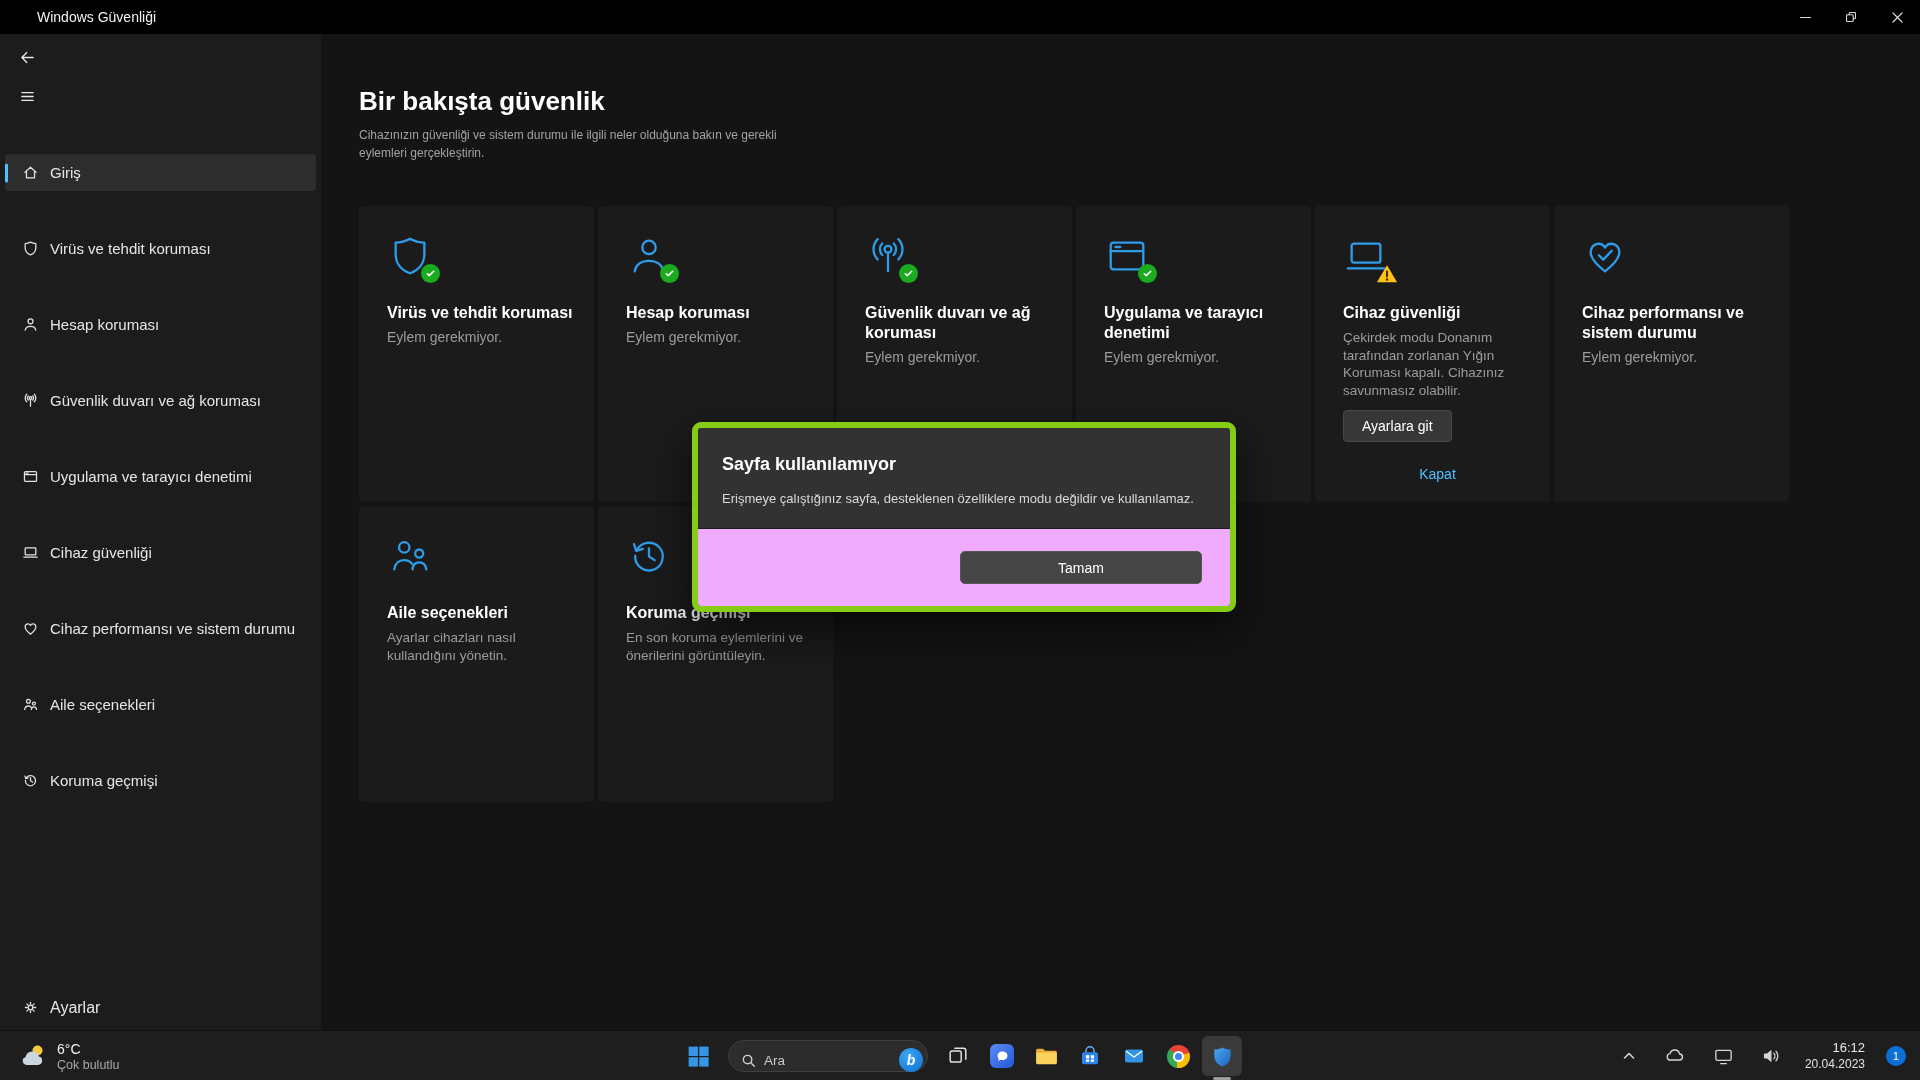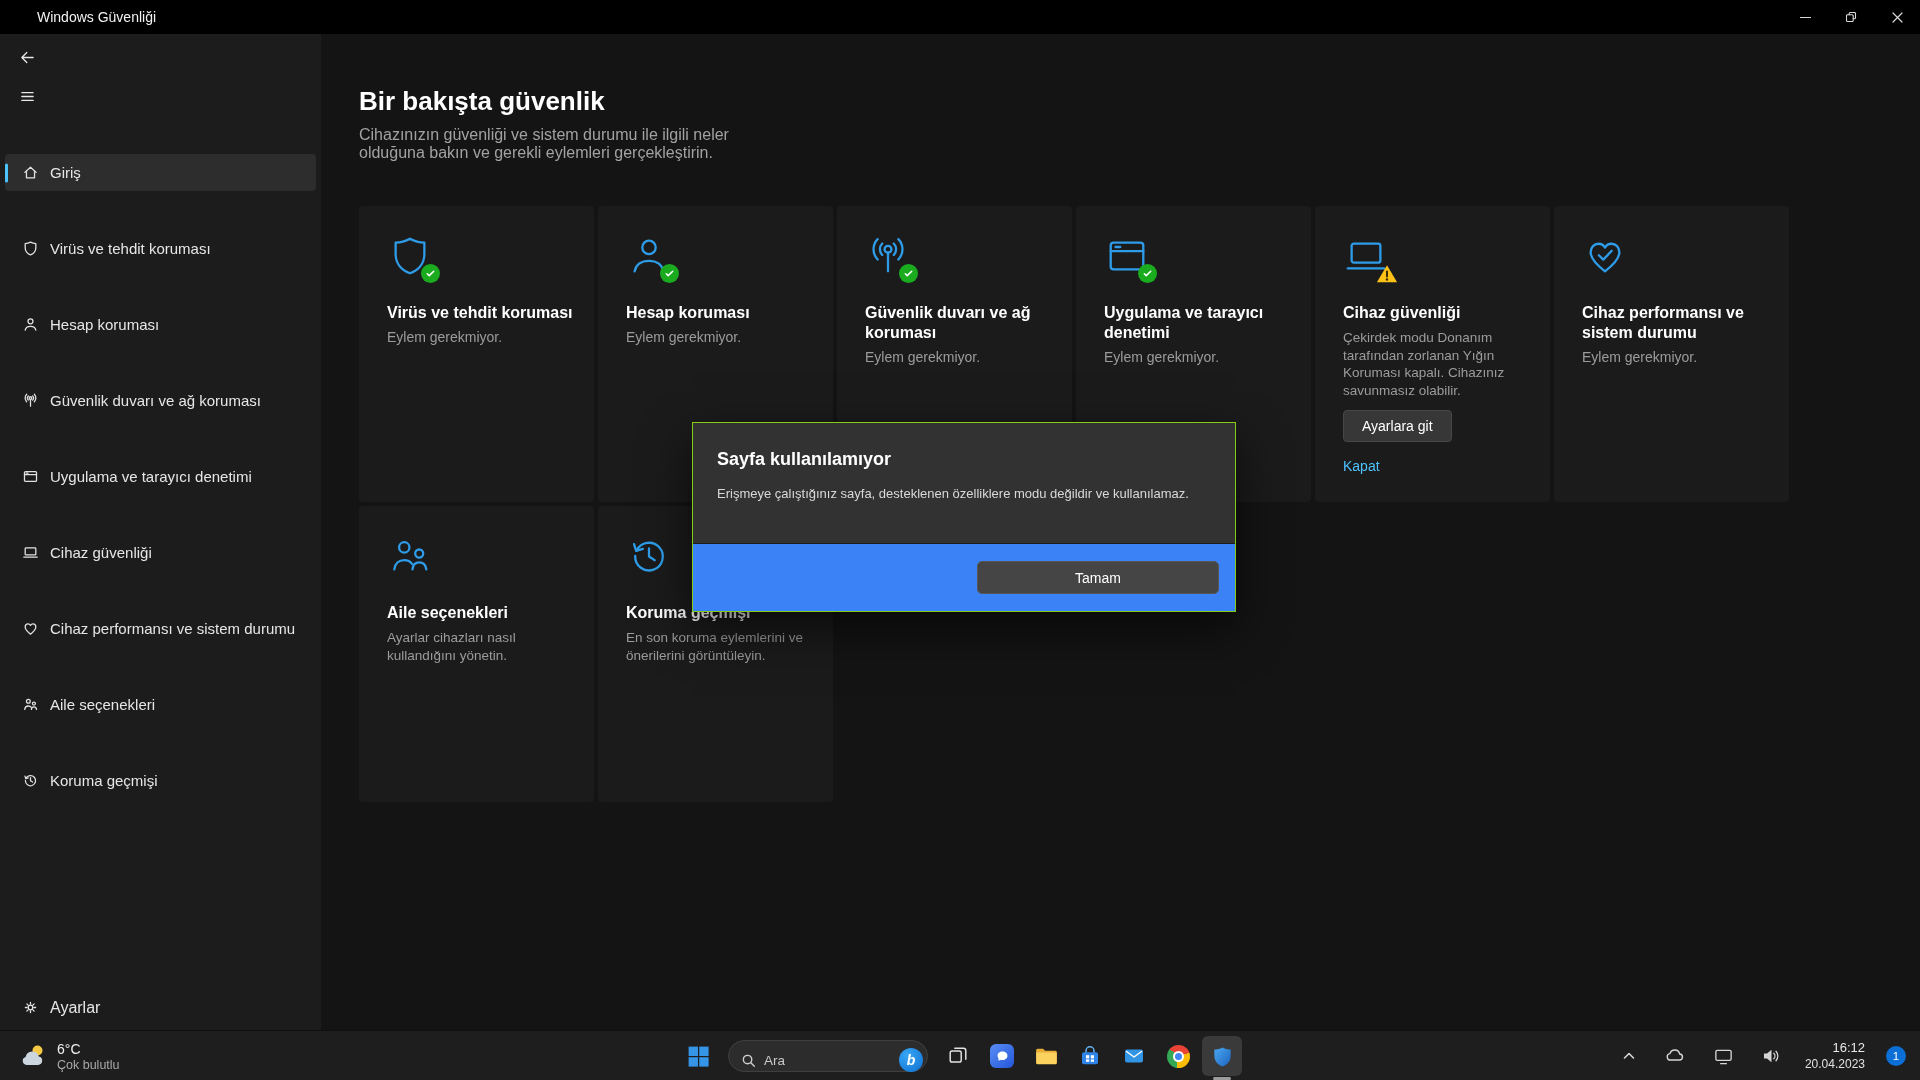--- a/index.html
+++ b/index.html
@@ -30,39 +30,39 @@
   .nav-item .nav-icon{width:17px;height:17px;flex:0 0 17px;display:flex;align-items:center;justify-content:center;color:#e2e2e2;}
   .nav-item .nav-label{font-size:15px;white-space:nowrap;}
   .nav-item.selected{background:#2d2d2d;}
   .nav-item.selected::before{content:"";position:absolute;left:0;top:50%;transform:translateY(-50%);width:3px;height:19px;border-radius:2px;background:var(--accent);}
   .settings-item{position:absolute;left:5px;right:5px;bottom:4px;height:37px;display:flex;align-items:center;gap:11px;padding-left:17px;border-radius:4px;color:#e6e6e6;cursor:pointer;}
   .settings-item .nav-icon{width:17px;height:17px;display:flex;align-items:center;justify-content:center;}
 
   
   .main{position:absolute;left:321px;top:34px;width:1599px;height:996px;background:#141414;padding-left:38px;}
   .page-title{margin-top:50px;font-size:26px;font-weight:600;color:#ffffff;line-height:34px;}
-  .page-subtitle{margin-top:8px;max-width:420px;font-size:16px;line-height:18px;color:#a2a2a2;}
+  .page-subtitle{margin-top:8px;max-width:420px;font-size:12px;line-height:18px;color:#a2a2a2;}
   .tiles{margin-top:44px;display:grid;grid-template-columns:repeat(6,235px);grid-auto-rows:296px;gap:4px;}
   .tile{background:#1b1b1b;border-radius:4px;padding:27px 18px 0 28px;cursor:pointer;}
   .tile-iconwrap{position:relative;width:46px;height:46px;color:var(--icon-blue);}
   .tile-iconwrap svg.main-ic{width:46px;height:46px;}
   .badge{position:absolute;right:-7px;bottom:-4px;width:19px;height:19px;border-radius:50%;background:var(--ok);display:flex;align-items:center;justify-content:center;}
   .badge.warn-badge{background:transparent;width:22px;height:22px;right:-9px;bottom:-6px;}
   .tile-title{margin-top:24px;font-size:16px;font-weight:600;line-height:20px;color:#fff;}
   .tile-status{margin-top:6px;font-size:14px;color:#9c9c9c;}
   .tile-desc{margin-top:6px;font-size:13.5px;line-height:17.5px;color:#9c9c9c;max-width:182px;}
   .tile-button{margin-top:11px;display:inline-block;background:#373737;border:1px solid #474747;color:#fff;font-size:14px;border-radius:4px;padding:7px 18px;cursor:pointer;font-family:inherit;}
-  .tile-link{display:block;margin-top:16px;font-size:14px;color:var(--accent);text-decoration:none;cursor:pointer;}
+  .tile-link{display:block;margin-top:24px;font-size:14px;color:var(--accent);text-decoration:none;cursor:pointer;text-align:center;}
 
   
-  .dialog{position:absolute;left:692px;top:422px;width:544px;height:190px;background:#323232;border:1px solid #84cc16;border-radius:0;box-shadow:0 18px 45px rgba(0,0,0,.6);z-index:50;overflow:hidden;}
+  .dialog{position:absolute;left:692px;top:422px;width:544px;height:190px;background:#323232;border:6px solid #84cc16;border-radius:9px;box-shadow:0 18px 45px rgba(0,0,0,.6);z-index:50;overflow:hidden;}
   .dialog-content{padding:26px 24px 0 24px;}
   .dialog-title{font-size:18px;font-weight:700;color:#fff;}
   .dialog-text{margin-top:15px;font-size:13px;color:#d9d9d9;line-height:17px;}
-  .dialog-footer{position:absolute;left:0;right:0;bottom:0;height:68px;background:#3b82f6;border-top:1px solid #1d1d1d;display:flex;align-items:center;justify-content:flex-end;padding:0 16px;}
+  .dialog-footer{position:absolute;left:0;right:0;bottom:0;height:78px;background:#f0abfc;border-top:1px solid #1d1d1d;display:flex;align-items:center;justify-content:flex-end;padding:0 28px;}
   .dialog-ok{width:242px;height:33px;background:#454545;border:1px solid #565656;border-radius:5px;color:#fff;font-size:14px;cursor:pointer;font-family:inherit;}
 
   
   .taskbar{position:absolute;left:0;top:1030px;width:1920px;height:50px;background:#1e1e1e;border-top:1px solid #101010;}
   .widgets{position:absolute;left:10px;top:0;height:50px;display:flex;align-items:center;gap:9px;padding:0 8px;cursor:pointer;border-radius:6px;}
   .weather-temp{font-size:14px;color:#f0f0f0;}
   .weather-cond{font-size:12.5px;color:#a8a8a8;margin-top:1px;}
   .tb-center{position:absolute;left:678px;top:0;height:50px;display:flex;align-items:center;gap:4px;}
   .tb-btn{width:40px;height:40px;border:none;background:transparent;border-radius:6px;display:flex;align-items:center;justify-content:center;position:relative;cursor:pointer;}
   .tb-btn.active{background:#3a3a3a;}

